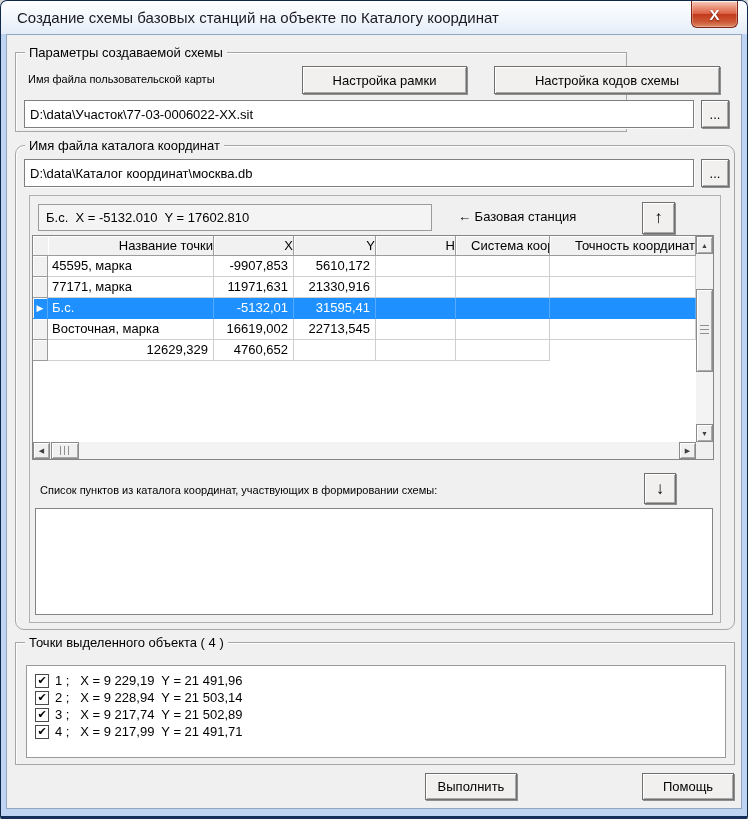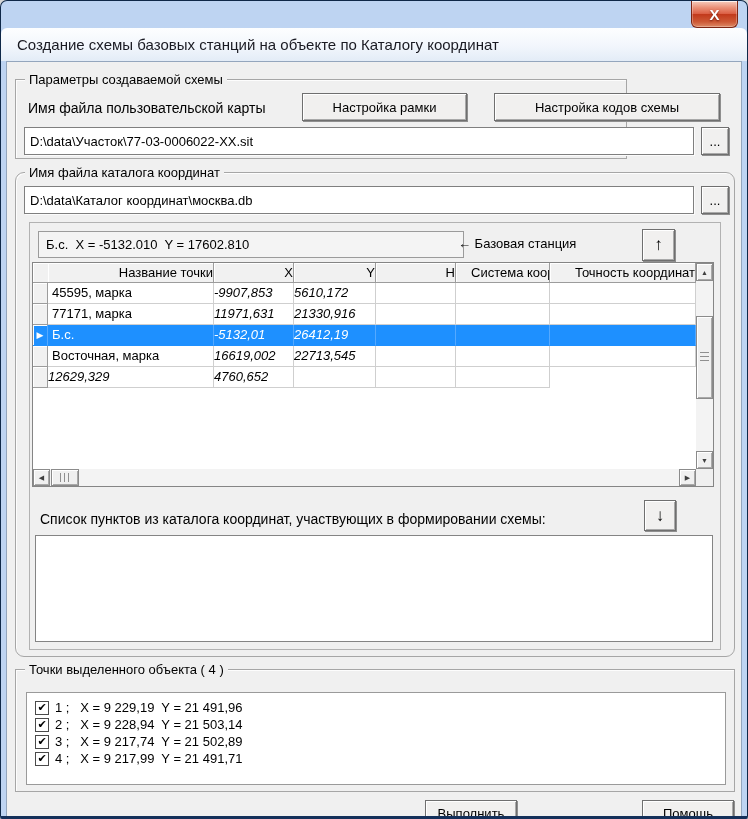--- a/index.html
+++ b/index.html
@@ -10,21 +10,20 @@
     position:relative; width:748px; height:819px;
     background:#bed4f2;
     border:1px solid #0f2848; border-bottom:3px solid #14305a;
     border-radius:7px 7px 2px 2px;
     overflow:hidden;
   }
   .titlebar {
     height:33px; display:flex; align-items:center; padding-left:16px;
     background:linear-gradient(180deg,#fdfeff 0%,#f2f6fc 55%,#e3ecf7 100%);
     border-radius:6px 6px 0 0;
-    margin-top:27px;
   }
   .title-text { font-size:15px; color:#1a1a22; }
   .close-btn {
     position:absolute; top:0; right:9px; width:47px; height:27px;
     background:linear-gradient(180deg,#f6cdbf 0%,#ea9179 25%,#dc6247 48%,#c23a1c 52%,#cd5936 80%,#dd8a67 100%);
     border:1px solid #7e2614; border-top:none; border-radius:0 0 6px 6px;
     box-shadow:inset 0 1px 0 rgba(255,255,255,.65), inset 0 0 0 1px rgba(255,255,255,.28);
     display:flex; align-items:center; justify-content:center;
     color:#fff; font-weight:bold; font-size:15px; text-shadow:0 1px 2px rgba(70,5,0,.65);
     cursor:default;
@@ -37,42 +36,42 @@
   }
 
   
   .groupbox { position:absolute; border:1px solid #a6a6a6; box-shadow:inset 1px 1px 0 #fdfdfd; }
   .gb-title { position:absolute; top:-8px; left:9px; background:#f0f0f0; padding:0 4px; font-size:13px; white-space:nowrap; }
 
   .g1 { left:8px; top:17px; width:612px; height:80px; }
   .g2 { left:8px; top:110px; width:720px; height:485px;border-radius:9px; }
   .g3 { left:8px; top:607px; width:720px; height:123px; }
 
-  .lbl { position:absolute; font-size:14px; white-space:nowrap; }
+  .lbl { position:absolute; font-size:11px; white-space:nowrap; }
 
   
   .btn {
     position:absolute; font-family:"Liberation Sans",sans-serif; font-size:13px; color:#000;
     background:#f1f0ef; border:1px solid #6f6f6f;
     box-shadow:inset 1px 1px 0 #ffffff, inset -1px -1px 0 #a9a9a9, 1px 1px 0 #8f8f8f;
     display:flex; align-items:center; justify-content:center; cursor:default; white-space:nowrap;text-align:center;
   }
 
   
   .edit {
     position:absolute; font-family:"Liberation Sans",sans-serif; font-size:13px; color:#000;
     background:#fff; border:1px solid #7f7f7f; box-shadow:1px 1px 0 #fbfbfb;
     padding:0 5px; outline:none;
   }
 
   
   .panel { position:absolute; left:13px; top:49px; width:692px; height:428px; border:1px solid #b2b2b2; background:#f0f0f0; }
 
   .bs-field {
-    position:absolute; left:8px; top:8px; width:426px; height:27px;
+    position:absolute; left:8px; top:8px; width:394px; height:27px;
     background:#f4f4f4; border:1px solid #9b9b9b;
     line-height:25px; padding-left:7px; white-space:pre; overflow:hidden;
   }
   .bs-label { position:absolute; left:428px; top:13px; white-space:pre; }
   .arrow-btn { font-size:17px; font-weight:bold; }
   .up-btn   { left:612px; top:6px;   width:33px; height:32px; }
   .down-btn { left:614px; top:277px; width:32px; height:31px; }
 
   
   .grid { position:absolute; left:2px; top:39px; width:682px; height:225px; border:1px solid #858585; background:#f0f0f0; }
@@ -84,21 +83,21 @@
     box-shadow:inset 1px 1px 0 #fff; padding-left:15px; line-height:19px;
     overflow:hidden; white-space:nowrap;text-align:right;
   }
   .cell { border-right:1px solid #cfcfcf; border-bottom:1px solid #cfcfcf; line-height:20px; overflow:hidden; white-space:nowrap; }
   .sel-cell {
     background:#f1f1f1; border-right:1px solid #9c9c9c; border-bottom:1px solid #9c9c9c;
     box-shadow:inset 1px 1px 0 #fff; display:flex; align-items:center; justify-content:center;
     font-size:9px; color:#222;
   }
   .name { padding-left:4px; }
-  .num { padding-right:12px;font-style:italic; }
+  .num { text-align:right; padding-right:5px; }
   .row-selected .cell { background:#1e90ff; color:#fff; border-right-color:#55a9ff; border-bottom-color:#1e90ff; }
 
   
   .vscroll { position:absolute; left:663px; top:0; width:17px; height:206px; background:#f3f3f3; }
   .hscroll { position:absolute; left:0; top:206px; width:663px; height:17px; background:#f3f3f3; }
   .corner  { position:absolute; left:663px; top:206px; width:17px; height:17px; background:#f0f0f0; }
   .sbtn {
     position:absolute; background:#f0f0f0; border:1px solid #8b8b8b;
     box-shadow:inset 1px 1px 0 #fff, inset -1px -1px 0 #a9a9a9;
     display:flex; align-items:center; justify-content:center;
@@ -215,21 +214,21 @@
               <div class="cell"></div>
               <div class="cell"></div>
             </div>
 
             <div class="trow row-selected">
               <div class="cell sel-cell">
                 <span>▶</span>
               </div>
               <div class="cell name">Б.с.</div>
               <div class="cell num">-5132,01</div>
-              <div class="cell num">26412,19</div>
+              <div class="cell num">31595,41</div>
               <div class="cell"></div>
               <div class="cell"></div>
               <div class="cell"></div>
             </div>
 
             <div class="trow">
               <div class="cell sel-cell"></div>
               <div class="cell name">Восточная, марка</div>
               <div class="cell num">16619,002</div>
               <div class="cell num">22713,545</div>

